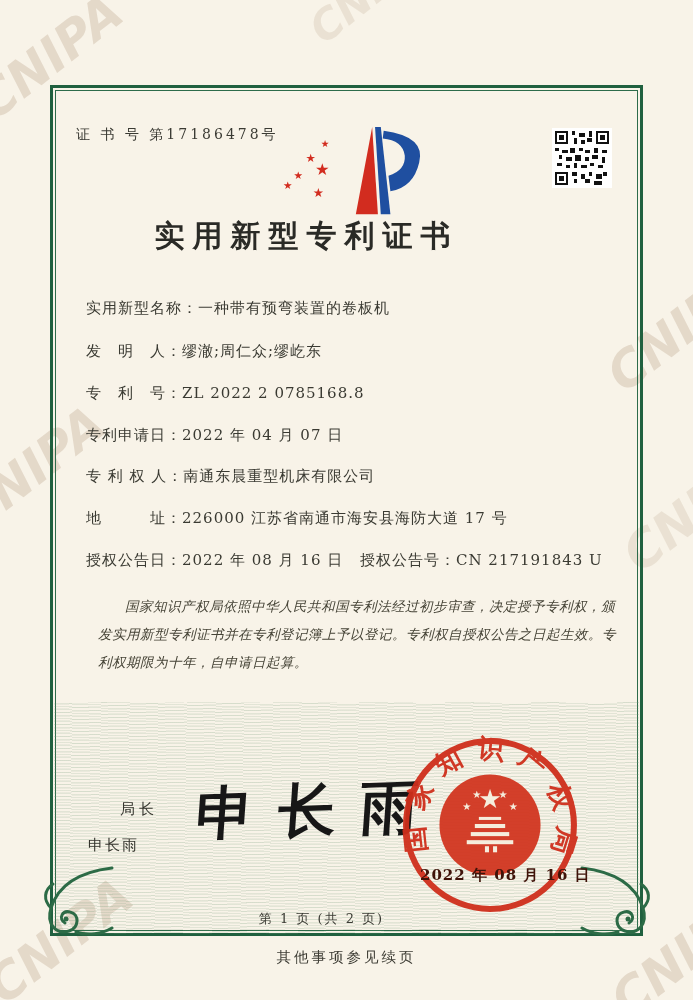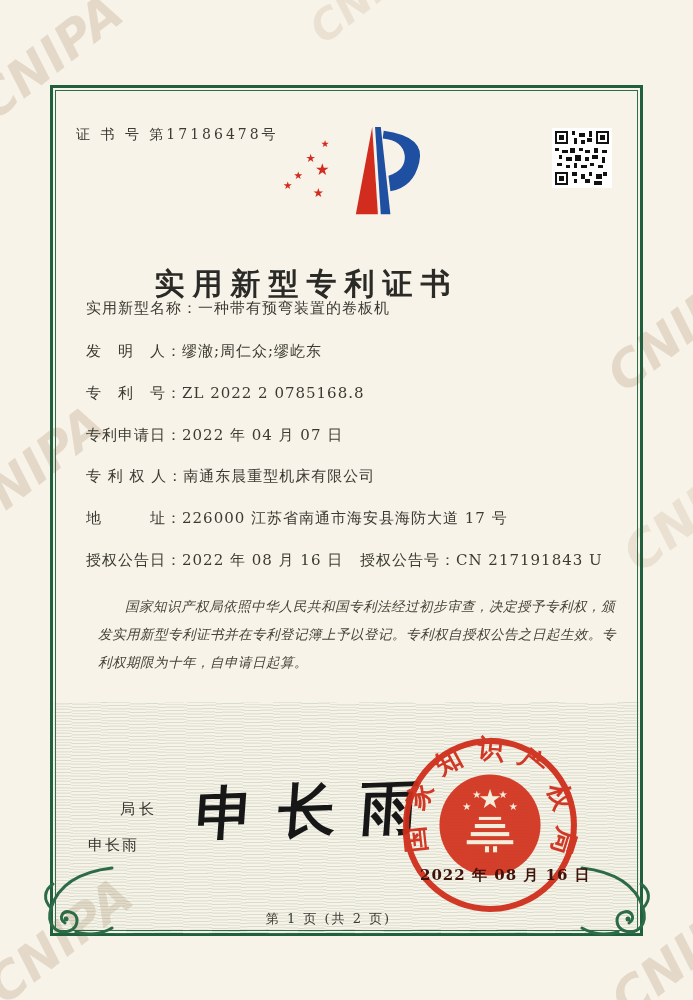--- a/index.html
+++ b/index.html
@@ -41,21 +41,21 @@
   }
   .content{position:absolute; inset:0; z-index:2;border-radius:11px;}
   .cert-no{
     position:absolute; left:76px; top:126px;
     font-size:14px; letter-spacing:3px; color:#3a3a33;
   }
   .logo{position:absolute; left:272px; top:124px; width:160px; height:96px;}
   .qr{position:absolute; left:552px; top:128px; width:54px; height:54px; background:#fff; padding:3px;}
   .title{
     position:absolute; left:0; top:216px; width:613px; text-align:center;
-    font-size:30px; font-weight:700; letter-spacing:8px; color:#2a2a26;margin-top:48px;
+    font-size:30px; font-weight:700; letter-spacing:8px; color:#2a2a26;
   }
   .frow{position:absolute; left:86px; width:525px; font-size:15px; letter-spacing:1px; color:#3a3a32;}
   .r1{top:299px;} .r2{top:342px;} .r3{top:384px;} .r4{top:426px;} .r5{top:467px;} .r6{top:509px;} .r7{top:551px;}
   .flabel{color:#3a3a32;}
   .grant-no{position:absolute; left:274px; top:0;}
   .paras{
     position:absolute; left:98px; top:592px; width:524px;
     font-size:13.5px; line-height:28px; color:#454336;
     font-style:italic; letter-spacing:.5px;
   }
@@ -66,21 +66,21 @@
     position:absolute; left:196px; top:772px;
     font-size:58px; letter-spacing:24px; color:#171717;
     transform:rotate(-2deg) skewX(-6deg); font-weight:700;
   }
   .seal{position:absolute; left:400px; top:735px; width:180px; height:180px; z-index:3; opacity:.95;}
   .seal-date{
     position:absolute; left:420px; top:866px; z-index:4;
     font-size:15px; font-weight:700; letter-spacing:1px; color:#3f1309;
   }
   .page-info{
-    position:absolute; left:8px; top:910px; width:641px; text-align:center;
+    position:absolute; left:1px; top:910px; width:641px; text-align:center;
     font-size:13px; letter-spacing:2px; color:#3a3a33;
   }
   .footer-note{
     position:absolute; left:0; top:948px; width:693px; text-align:center;
     font-size:14.5px; letter-spacing:3px; color:#3d3c34;
   }
   .flourish{position:absolute; width:78px; height:76px; z-index:3;}
   .fl-left{left:36px; top:862px;}
   .fl-right{left:580px; top:862px; transform:scaleX(-1);}
 </style>
@@ -218,20 +218,21 @@
         <rect x="74" y="88" width="30" height="4"></rect>
         <rect x="70" y="96" width="38" height="4"></rect>
         <rect x="66" y="104" width="46" height="4"></rect>
         <rect x="84" y="110" width="4" height="6"></rect>
           <rect x="92" y="110" width="4" height="6"></rect>
       </g>
     </svg>
     <div class="seal-date">2022 年 08 月 16 日</div>
 
     <div class="page-info">第 1 页 (共 2 页)</div>
+    <div class="footer-note">其他事项参见续页</div>
 
     <svg class="flourish fl-left" viewBox="0 0 78 76">
       <g fill="none" stroke="#2c6b46" stroke-width="3" stroke-linecap="round">
         <path d="M76,6 C42,10 22,24 15,46 C10,62 20,73 33,69 C43,66 44,52 34,50 C26,48 22,57 29,61"></path>
         <path d="M15,46 C7,38 8,28 17,22"></path>
         <path d="M40,70 C52,74 66,72 76,66"></path>
       </g>
       <circle cx="30" cy="57" r="2.5" fill="#2c6b46"></circle>
     </svg>
     <svg class="flourish fl-right" viewBox="0 0 78 76">

